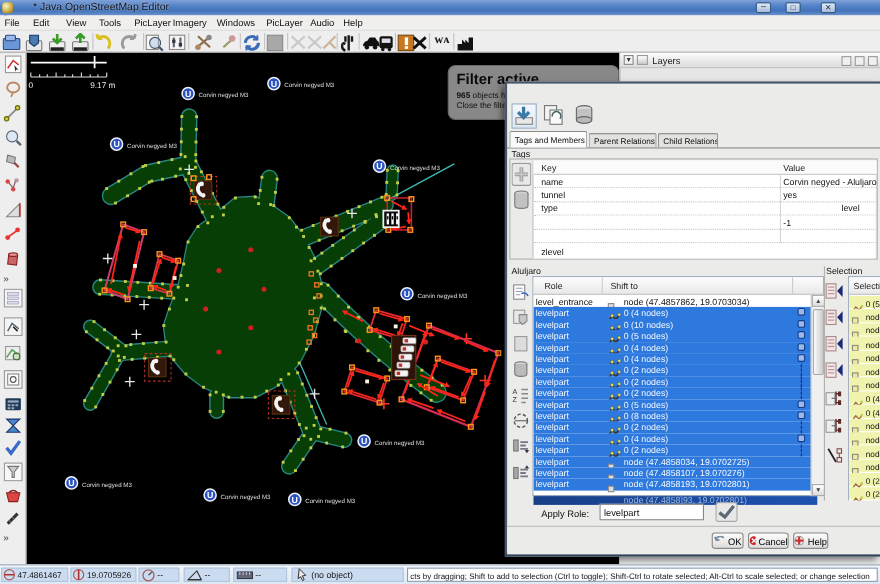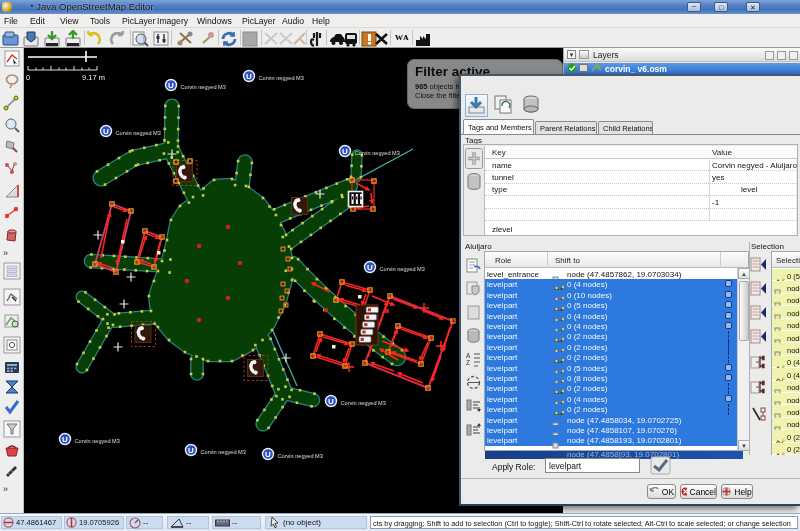--- a/index.html
+++ b/index.html
@@ -677,35 +677,20 @@
   <div class="abs" style="left:201px;top:3px;width:9px;height:9px;border:1px solid #999;background:#f0f0f0;overflow:hidden;"><svg width="7" height="7">
           <circle cx="3.5" cy="3.5" r="2" fill="#ddd" stroke="#666" stroke-width="0.8"></circle>
         </svg></div>
   <div class="abs" style="left:213px;top:3px;width:9px;height:9px;border:1px solid #999;background:#f0f0f0;overflow:hidden;"><svg width="7" height="7">
           <path d="M1,3.5 h5 M3.5,1 v5" stroke="#666" stroke-width="0.9"></path>
         </svg></div>
   <div class="abs" style="left:225px;top:3px;width:9px;height:9px;border:1px solid #999;background:#f0f0f0;overflow:hidden;"><svg width="7" height="7">
           <path d="M1,1 l5,5 M6,1 l-5,5" stroke="#666" stroke-width="0.9"></path>
         </svg></div>
  </div>
- <div class="abs" style="left:0;top:15px;width:237px;height:11px;background:linear-gradient(#5c9ae4,#2f6fd0);">
-  <svg class="abs" style="left:3px;top:0" width="10" height="10">
-        <circle cx="5" cy="5" r="4.5" fill="#2a9a2a"></circle>
-        <path d="M2.5,5 l2,2 l3.5,-4" stroke="#fff" stroke-width="1.4" fill="none"></path>
-      </svg>
-  <div class="abs" style="left:15px;top:1px;width:9px;height:8px;background:#ddd;border:1px solid #777;"><svg width="7" height="6">
-          <ellipse cx="3.5" cy="3" rx="3" ry="2" fill="#fff" stroke="#333" stroke-width="0.7"></ellipse>
-          <circle cx="3.5" cy="3" r="0.9" fill="#333"></circle>
-        </svg></div>
-  <svg class="abs" style="left:27px;top:0" width="11" height="11">
-        <path d="M1,8 L5,3 L10,7" stroke="#8a6" stroke-width="1.6" fill="none"></path>
-        <circle cx="7" cy="4" r="2.4" fill="#7a5"></circle>
-      </svg>
-  <div class="abs" style="left:41px;top:1px;font-size:8.5px;font-weight:bold;color:#fff;">corvin_ v6.osm</div>
- </div>
 </div>
 
 <div class="abs" style="left:459px;top:74px;width:341px;height:432px;z-index:5;background:#ebebea;border-left:2px solid #46576b;border-top:2px solid #46576b;border-bottom:4px solid #2e4258;box-shadow:-3px 3px 6px rgba(0,0,0,0.5);">
 <div class="abs" style="left:4px;top:18px;width:23px;height:23px;border:1px solid #9ab0c8;background:linear-gradient(#f4f8fc,#dce8f4);"><svg width="21" height="21">
         <rect x="3" y="12" width="15" height="6" fill="#e8e8e8" stroke="#888"></rect>
         <path d="M10,2 L10,11 M5,7 L10,12 L15,7" stroke="#3a7aa8" stroke-width="3" fill="none"></path>
       </svg></div>
 <div class="abs" style="left:32px;top:18px;width:23px;height:23px;"><svg width="21" height="21">
         <rect x="2" y="2" width="11" height="13" fill="#f2f2f2" stroke="#777"></rect>
         <rect x="7" y="6" width="11" height="13" fill="#fafafa" stroke="#777"></rect>
@@ -741,21 +726,21 @@
         <span class="abs" style="left:227px;top:1.5px;font-size:8px;color:#111;">Corvin negyed - Aluljaro</span>
         <span class="abs" style="left:224px;top:0;width:1px;height:12.4px;background:#d8d8d8;"></span>
       </div>
 <div class="abs" style="left:0;top:25.4px;width:312px;height:12.4px;border-bottom:1px dotted #c8c8c8;">
         <span class="abs" style="left:7px;top:1.5px;font-size:8px;color:#111;">tunnel</span>
         <span class="abs" style="left:227px;top:1.5px;font-size:8px;color:#111;">yes</span>
         <span class="abs" style="left:224px;top:0;width:1px;height:12.4px;background:#d8d8d8;"></span>
       </div>
 <div class="abs" style="left:0;top:37.8px;width:312px;height:12.4px;border-bottom:1px dotted #c8c8c8;">
         <span class="abs" style="left:7px;top:1.5px;font-size:8px;color:#111;">type</span>
-        <span class="abs" style="left:212px;top:1.5px;font-size:8px;color:#111;padding-left:44px;">level</span>
+        <span class="abs" style="left:236px;top:1.5px;font-size:8px;color:#111;padding-left:44px;">level</span>
         <span class="abs" style="left:224px;top:0;width:1px;height:12.4px;background:#d8d8d8;"></span>
       </div>
 <div class="abs" style="left:0;top:50.199999999999996px;width:312px;height:12.4px;border-bottom:1px dotted #c8c8c8;">
         <span class="abs" style="left:7px;top:1.5px;font-size:8px;color:#111;margin-top:27px;">zlevel</span>
         <span class="abs" style="left:227px;top:1.5px;font-size:8px;color:#111;">-1</span>
         <span class="abs" style="left:224px;top:0;width:1px;height:12.4px;background:#d8d8d8;"></span>
       </div>
 <div class="abs" style="left:0;top:62.599999999999994px;width:312px;height:12.4px;border-bottom:1px dotted #c8c8c8;">
         <span class="abs" style="left:7px;top:1.5px;font-size:8px;color:#111;"></span>
         <span class="abs" style="left:227px;top:1.5px;font-size:8px;color:#111;"></span>

